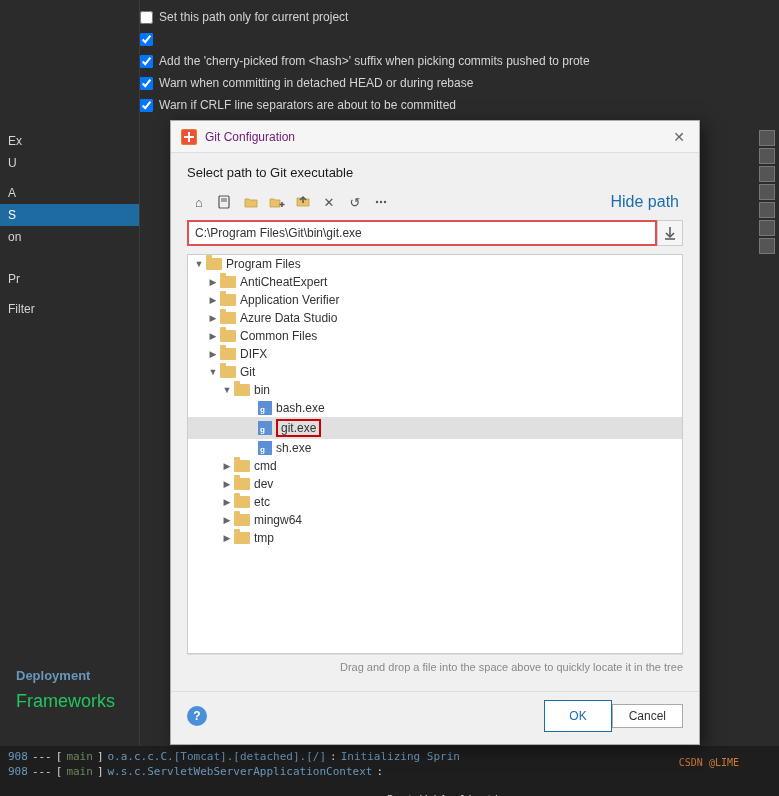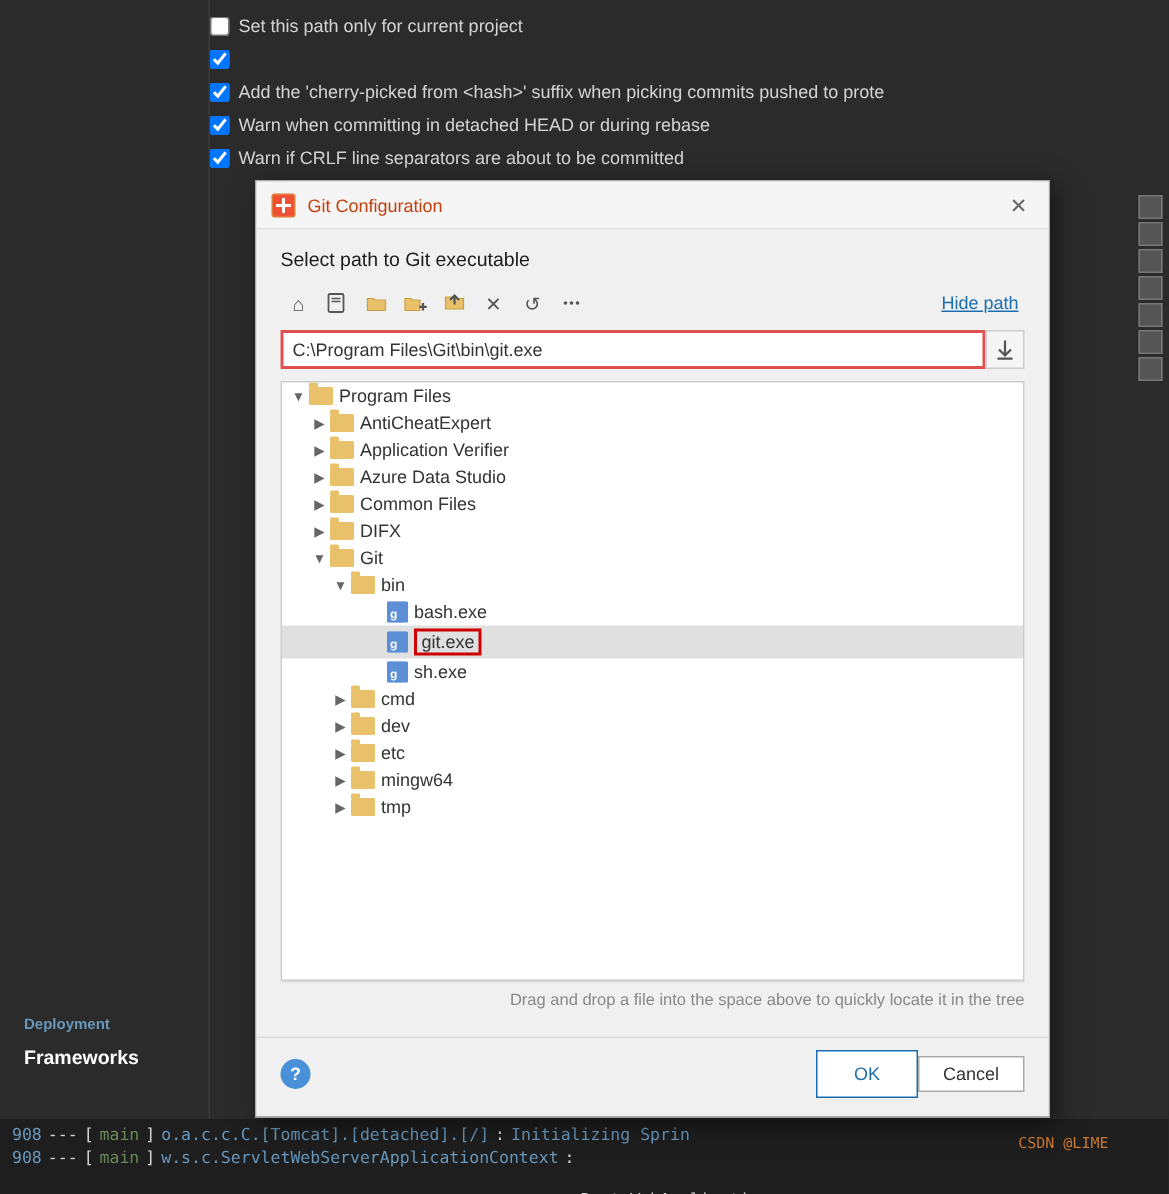--- a/index.html
+++ b/index.html
@@ -59,26 +59,26 @@
       padding: 4px 8px;
       color: #d4d4d4;
     }
     .ide-left-item.active {
       background: #1e6ba1;
       color: #fff;
     }
     .ide-left-item.label {
       color: #6897bb;
       font-weight: bold;
-      font-size: 10px;
+      font-size: 13px;
     }
     .ide-left-item.label2 {
-      color: #ffffff;
-      font-weight: bold;
-      font-size: 13px;
+      color: #22c55e;
+      font-weight: normal;
+      font-size: 18px;
     }
     .right-small-icon {
       width: 16px;
       height: 16px;
       background: #555;
       border: 1px solid #777;
       margin-bottom: 2px;
     }
 
     
@@ -136,21 +136,21 @@
       display: flex;
       align-items: center;
       justify-content: center;
       color: white;
       font-size: 10px;
       font-weight: bold;
     }
     .dialog-title-text {
       flex: 1;
       font-size: 12px;
-      color: #c2410c;
+      color: #701a75;
       font-weight: 400;
     }
     .dialog-close-btn {
       width: 20px;
       height: 20px;
       background: transparent;
       border: none;
       cursor: pointer;
       color: #666;
       font-size: 14px;
@@ -190,23 +190,22 @@
       color: #555;
       font-size: 13px;
       border-radius: 2px;
     }
     .hide-path-btn {
       margin-left: auto;
       background: transparent;
       border: none;
       color: #1a6daf;
       cursor: pointer;
-      font-size: 12px;
+      font-size: 16px;
       padding: 2px 4px;
-      text-decoration: underline;
     }
 
     
     .path-input-row {
       display: flex;
       align-items: flex-end;
       margin-bottom: 8px;
       gap: 0;
     }
     .path-input {
@@ -342,20 +341,32 @@
       align-items: center;
     }
   </style>
 </head>
 <body>
 
 <div class="ide-background">
 
   <div class="ide-left-panel">
     <div style="height: 130px;"></div>
+    <div class="ide-left-items">
+      <div class="ide-left-item">Ex</div>
+      <div class="ide-left-item">U</div>
+      <div style="height:8px;"></div>
+      <div class="ide-left-item">A</div>
+      <div class="ide-left-item active">S</div>
+      <div class="ide-left-item">on</div>
+      <div style="height: 20px;"></div>
+      <div class="ide-left-item">Pr</div>
+      <div style="height: 8px;"></div>
+      <div class="ide-left-item">Filter</div>
+    </div>
     <div style="position: absolute; bottom: 80px; left: 8px;">
       <div class="ide-left-item label">Deployment</div>
       <div class="ide-left-item label2">Frameworks</div>
     </div>
   </div>
 
   <div style="position: absolute; right: 0; top: 130px; width: 20px;">
     <div class="right-small-icon"></div>
     <div class="right-small-icon"></div>
     <div class="right-small-icon"></div>

